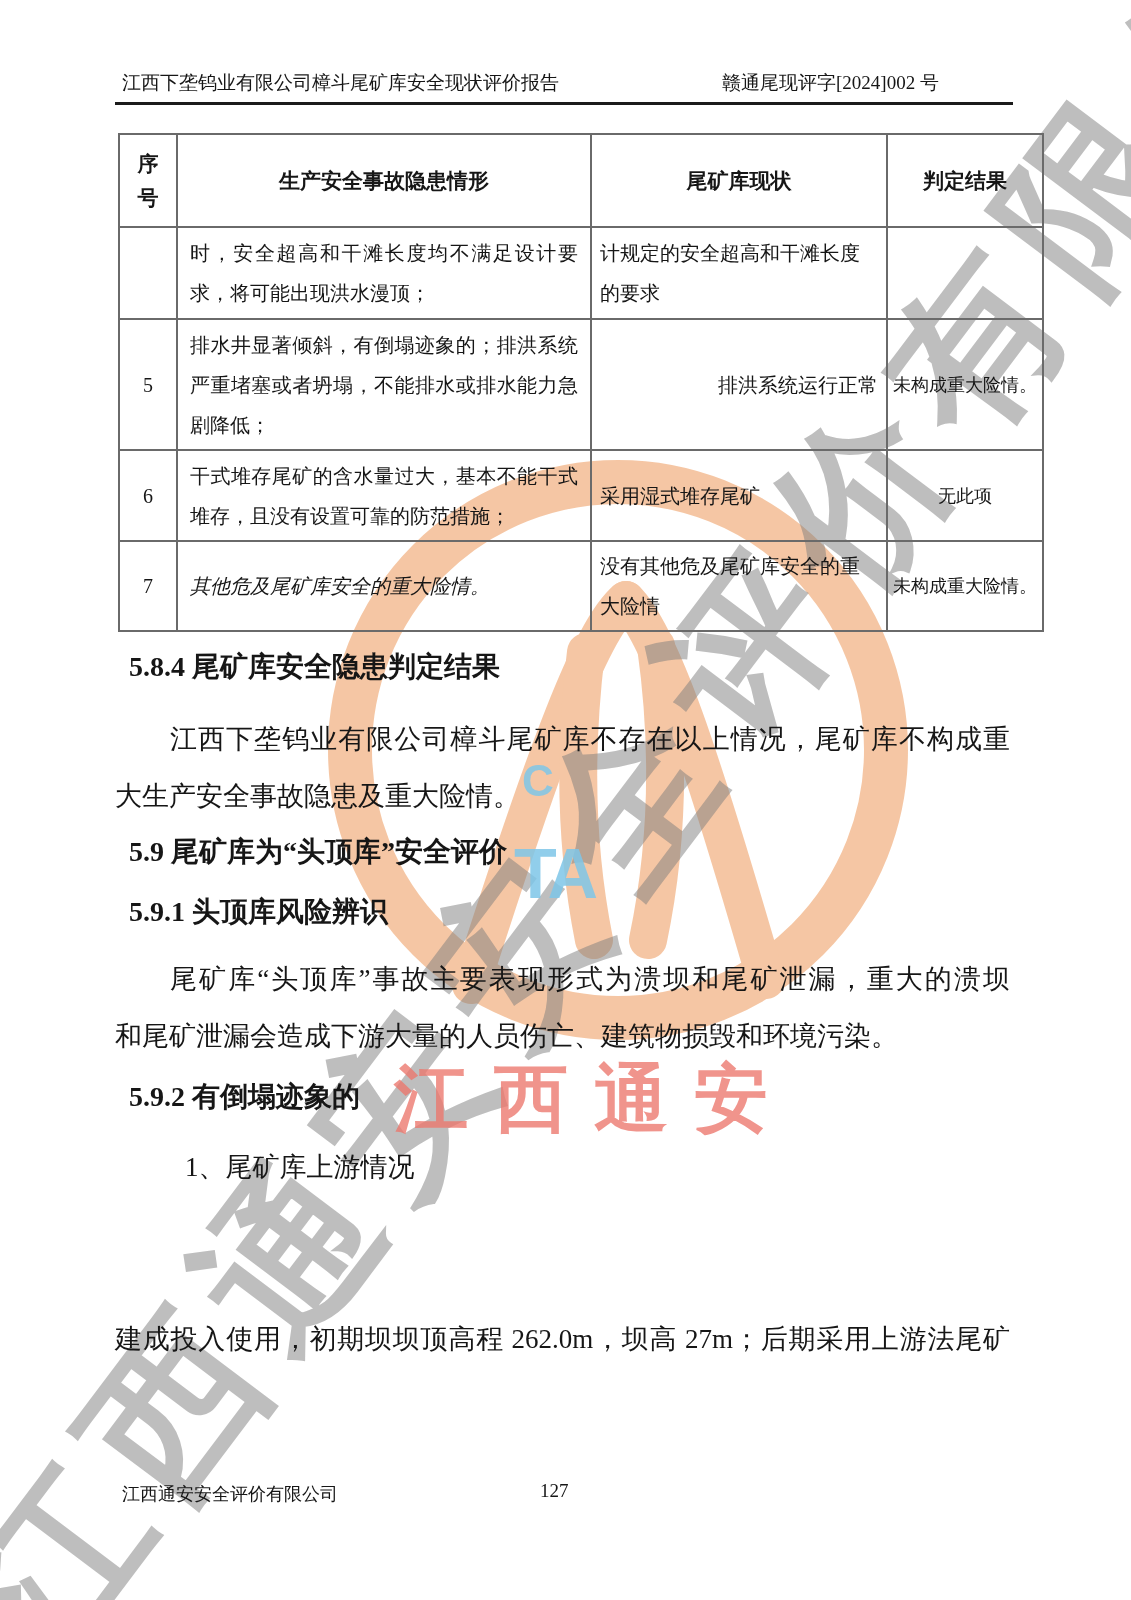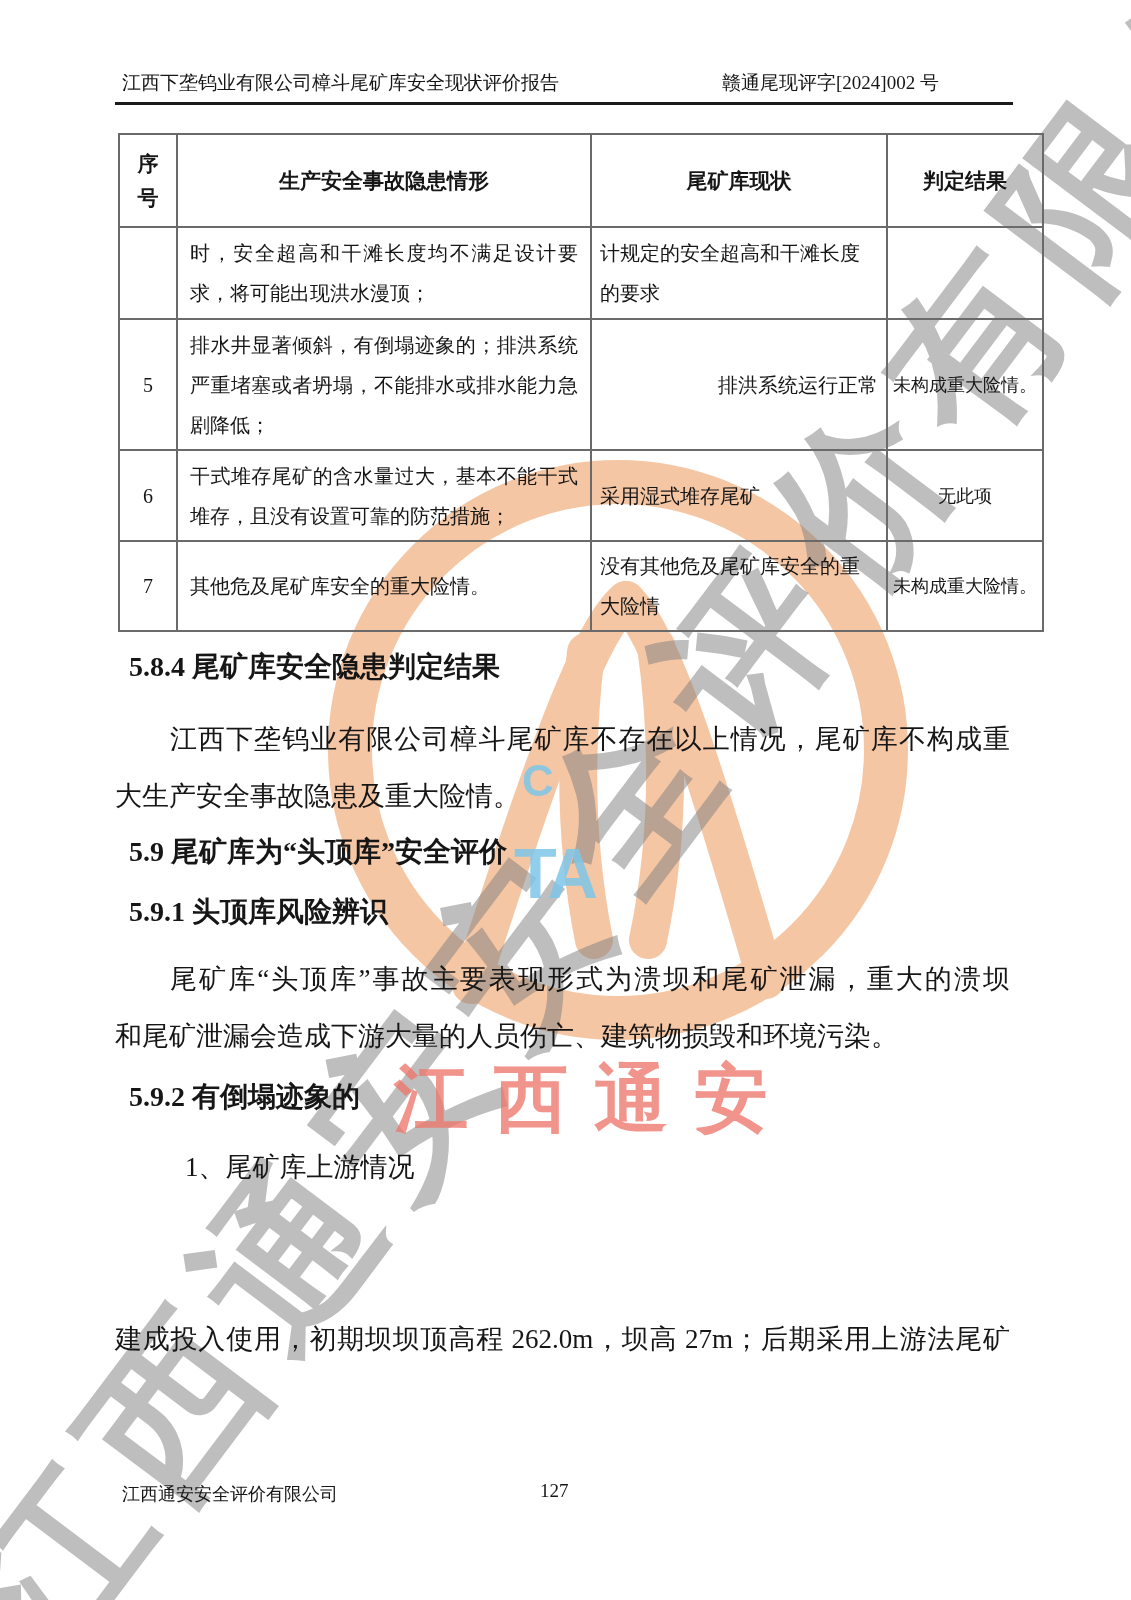--- a/index.html
+++ b/index.html
@@ -44,21 +44,21 @@
   table{border-collapse:collapse;table-layout:fixed;width:870px;}
   td{border:2px solid #6a6a6a;vertical-align:middle;font-size:20px;line-height:40px;
      overflow:hidden;}
   td.num{width:54px;text-align:center;}
   td.hazard{width:388px;text-align:justify;padding:0 12px;}
   td.status{width:278px;text-align:left;padding:4px 8px;}
   td.result{width:150px;text-align:center;font-size:18px;padding:0 2px;margin-top:8px;}
   tr.rh{height:93px;}  tr.rh td{font-weight:bold;text-align:center;font-size:21px;line-height:34px;}
   tr.r0{height:92px;}  tr.r1{height:131px;}  tr.r2{height:91px;}  tr.r3{height:86px;}
   tr.r1 td.status{text-align:right;margin-left:6px;}
-  tr.r3 td.hazard{text-align:left;}
+  tr.r3 td.hazard{text-align:left;font-style:italic;}
   .seq span{display:block;}
   
   .line{left:115px;width:895px;font-size:27px;line-height:34px;white-space:nowrap;}
   .just{white-space:normal;text-align:justify;text-align-last:justify;}
   .heading{left:115px;width:895px;font-size:28px;font-weight:bold;padding-left:14px;white-space:nowrap;}
   .ind{text-indent:55px;}
   .ind2{padding-left:70px;}
   
   .ftr{font-size:18px;}
   .ftr-left{left:122px;top:1482px;}

